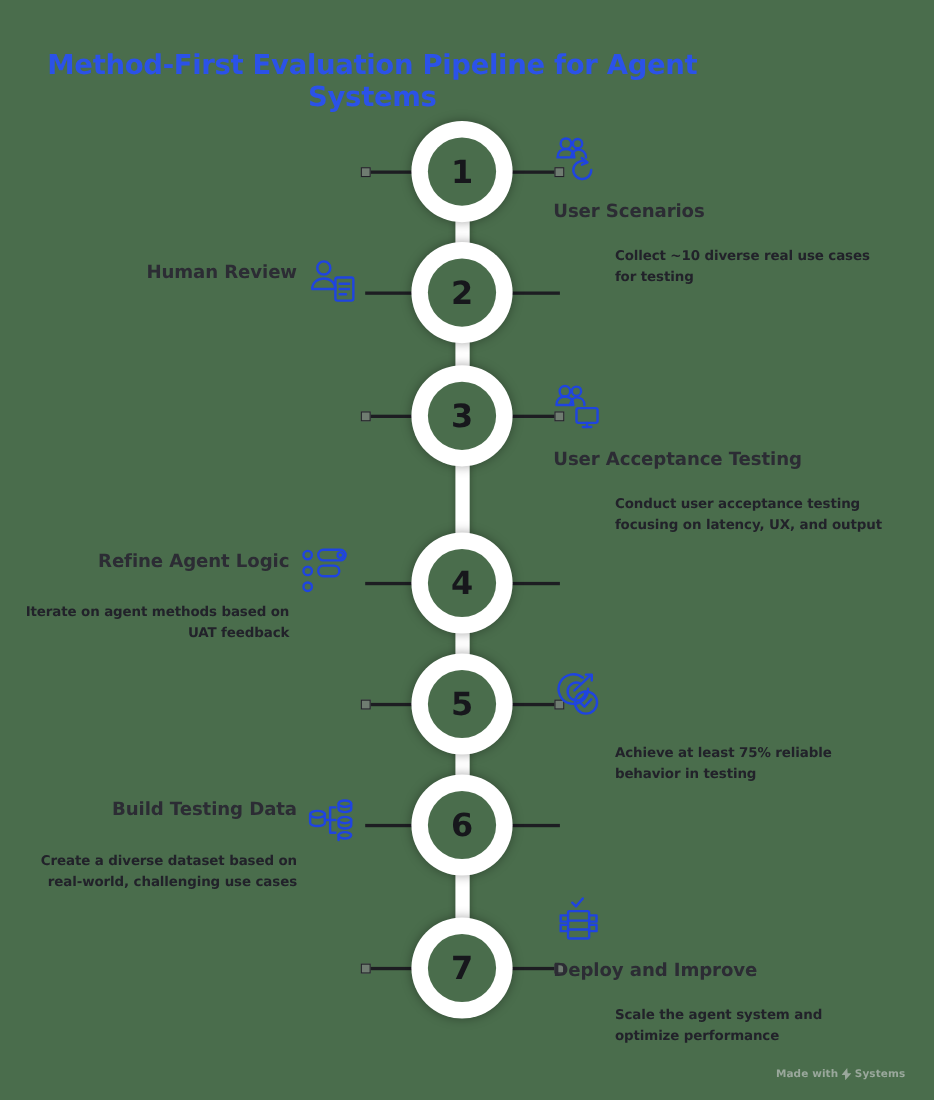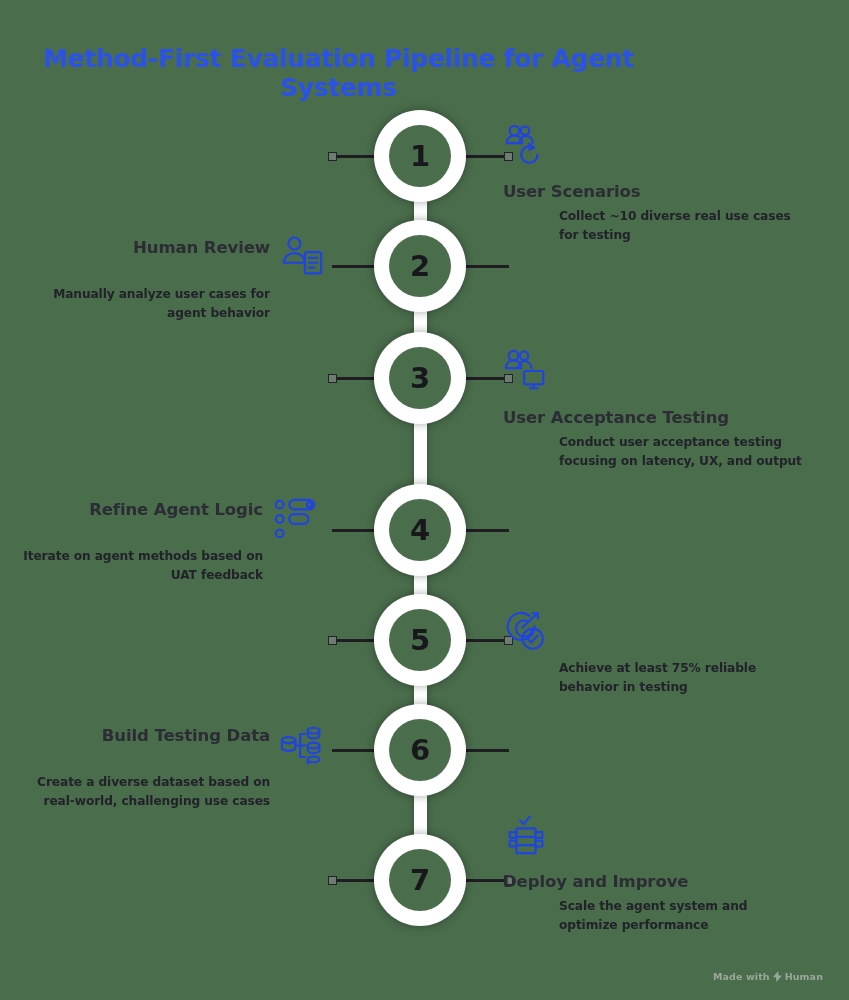--- a/index.html
+++ b/index.html
@@ -129,21 +129,21 @@
     flex: 1 1 auto;
   }
 
   .step-desc {
     font-size: 12.2px;
     font-weight: 700;
     color: #22222a;
     line-height: 1.52;
     letter-spacing: -0.1px;
   }
-  .step.right .step-desc { margin-left: 56px; margin-top: 5px; }
+  .step.right .step-desc { margin-left: 56px; margin-top: 21px; }
   .step.left  .step-desc { margin-right: 56px; margin-top: 5px; }
 
   
   .watermark {
     position: absolute;
     right: 26px;
     bottom: 18px;
     font-size: 9.5px;
     font-weight: 700;
     color: #9aa89c;
@@ -212,21 +212,20 @@
       <span class="step-icon">
         <svg viewBox="0 0 48 48" fill="none" stroke="#1f44e0" stroke-width="2.3" stroke-linecap="round" stroke-linejoin="round">
           <circle cx="15" cy="10" r="6.2"></circle>
           <path d="M4 30c0-6 5-10 11-10s11 4 11 10z"></path>
           <rect x="26" y="19" width="17" height="22" rx="2"></rect>
           <path d="M30 25h9M30 30h9M30 35h6"></path>
         </svg>
       </span>
       <span class="step-title">Human Review</span>
     </div>
-    <div class="step-desc">Manually analyze user cases for agent behavior</div>
   </div>
 
   <div class="connector left" style="left:332px;top:377px;width:52px;">
     <span class="cap"></span>
   </div>
   <div class="connector right" style="left:457px;top:377px;width:52px;">
     <span class="cap"></span>
   </div>
   <div class="node" style="left:374px;top:332px;">
     <div class="node-inner">
@@ -362,16 +361,16 @@
     <div class="step-desc">Scale the agent system and optimize performance</div>
   </div>
 
   <div class="watermark">
     <span>Made with</span>
     <span>
       <svg width="9" height="11" viewBox="0 0 9 11" fill="#9aa89c">
           <path d="M5.2 0L0 6.2h3.1L3.4 11 9 4.6H5.6z"></path>
         </svg>
     </span>
-    <span>Human</span>
+    <span>Systems</span>
   </div>
 
 </div>
 
 </body></html>

